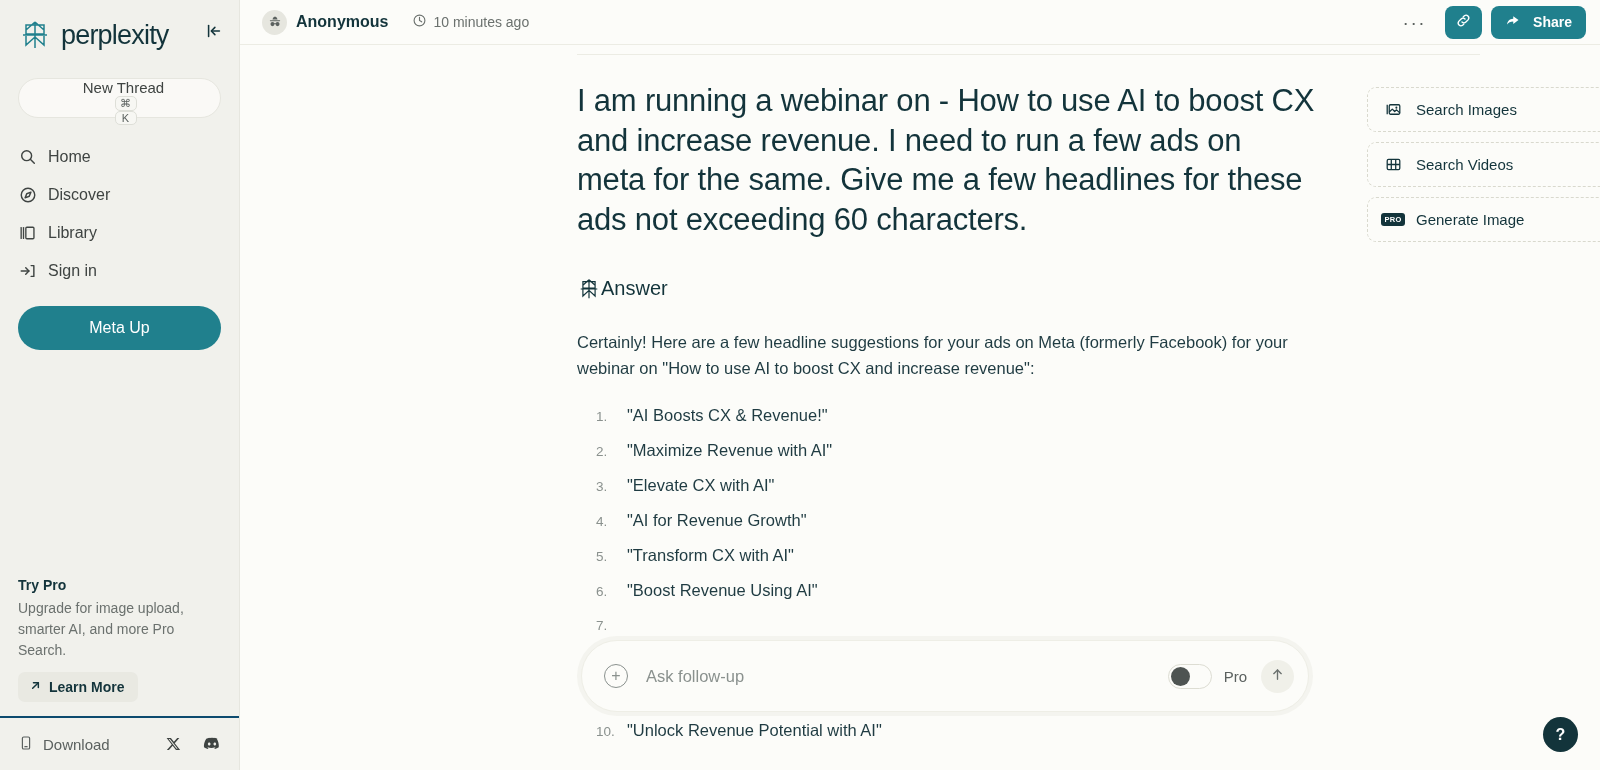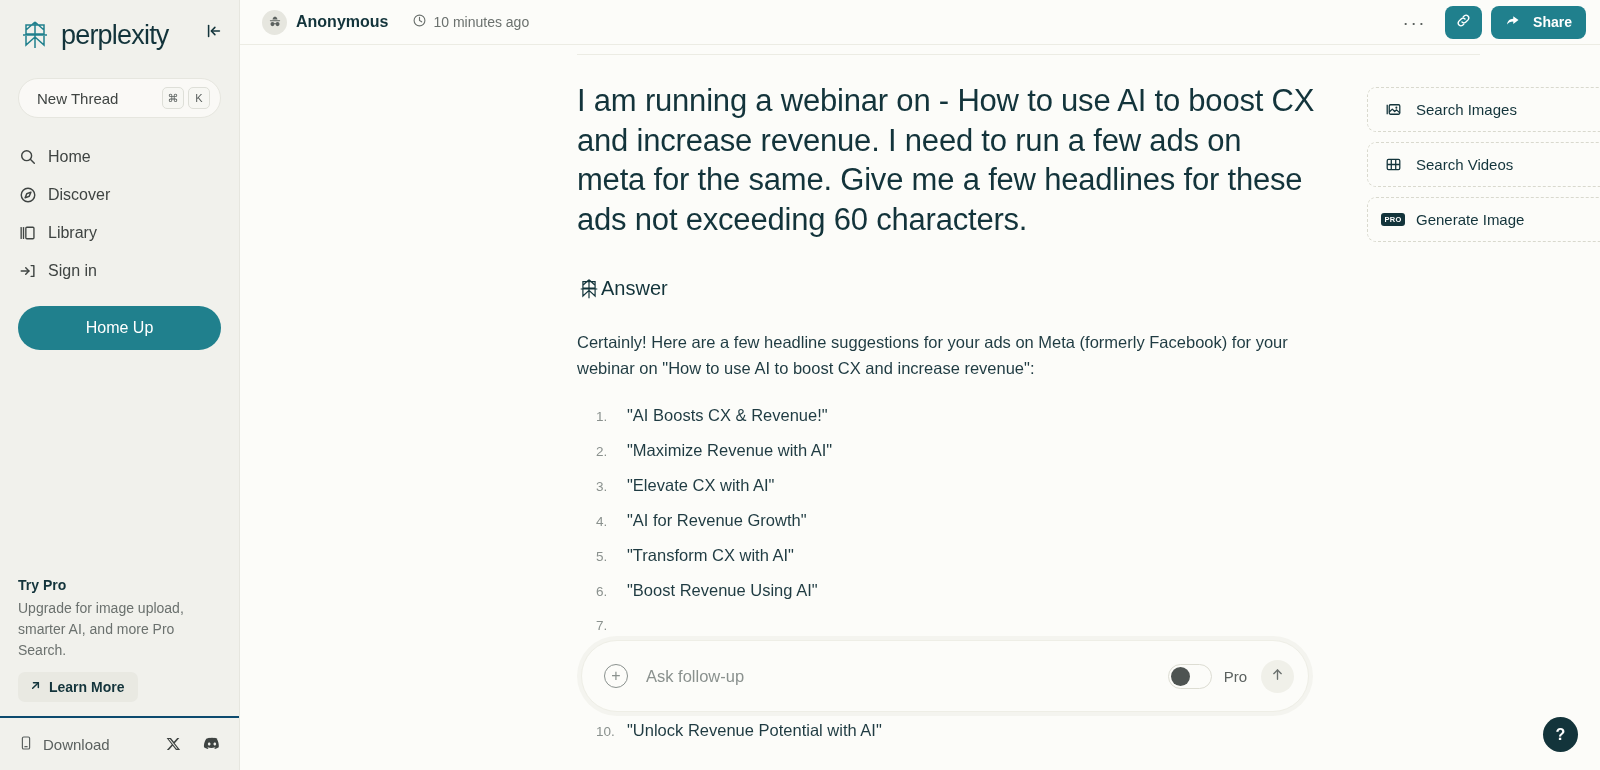--- a/index.html
+++ b/index.html
@@ -31,20 +31,21 @@
     position: absolute; right: 14px; top: 20px;
     width: 22px; height: 22px; cursor: pointer;
     display: flex; align-items: center; justify-content: center;
   }
   .new-thread {
     margin: 22px 18px 0 18px;
     height: 40px; border-radius: 22px;
     background: #faf9f6; border: 1px solid #e6e6df;
     display: flex; align-items: center; padding: 0 10px 0 18px;
     cursor: pointer;
+    flex-direction: column;
   }
   .nt-label { font-size: 15px; color: #3f4442; flex: 1; }
   .kbd {
     width: 22px; height: 22px; border: 1px solid #dedfd8; border-radius: 5px;
     background: #f7f7f3; display: flex; align-items: center; justify-content: center;
     font-size: 11px; color: #5b615f; margin-left: 4px;
   }
   .nav { margin-top: 20px; padding: 0 18px; }
   .nav-item {
     display: flex; align-items: center; gap: 11px;
@@ -244,21 +245,21 @@
             <path d="M2.5 10 H11"></path>
               <path d="M7.5 6.5 L11 10 L7.5 13.5"></path>
             <path d="M13.5 4 H16.5 V16 H13.5"></path>
           </svg>
         </span>
         <span>Sign in</span>
       </div>
     </nav>
 
     <div class="signup">
-      <span>Home Up</span>
+      <span>Meta Up</span>
     </div>
 
     <div class="sb-spacer"></div>
 
     <div class="trypro">
       <div class="tp-title">Try Pro</div>
       <div class="tp-desc">Upgrade for image upload, smarter AI, and more Pro Search.</div>
       <div class="learn-more">
         <span>
           <svg viewBox="0 0 16 16" width="13" height="13" fill="none" stroke="#13343b" stroke-width="1.8" stroke-linecap="round" stroke-linejoin="round">

